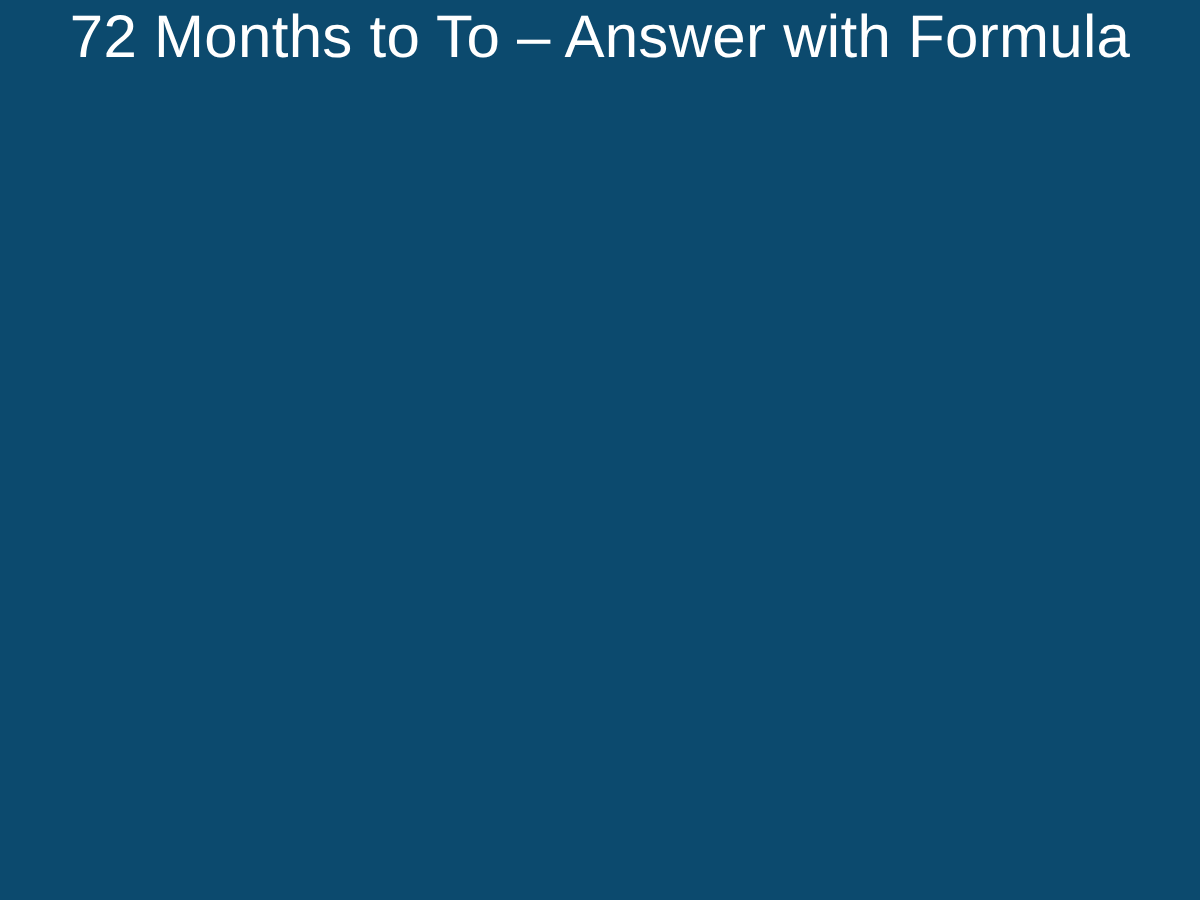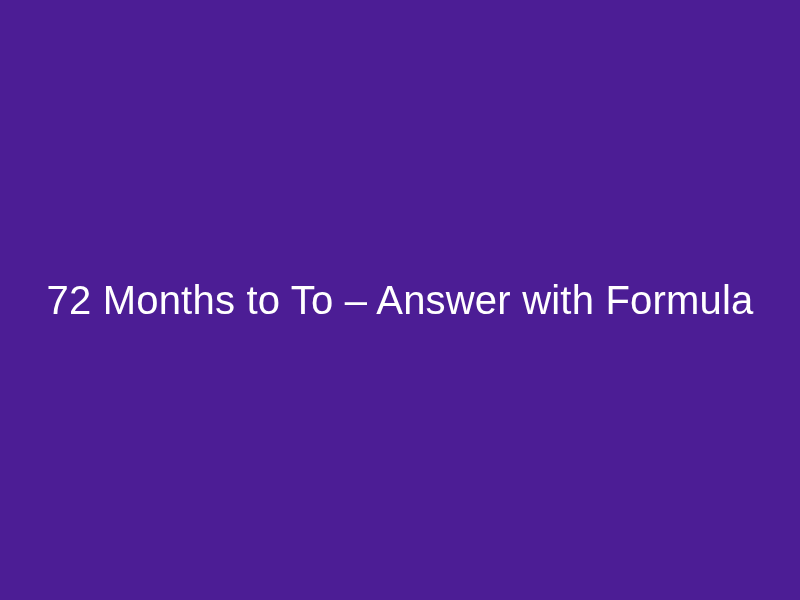--- a/index.html
+++ b/index.html
@@ -15,23 +15,22 @@
     font-family: "Liberation Sans", sans-serif;
     background: #11bf4b;
   }
 
   
   .hero {
     position: relative;
     box-sizing: border-box;
     width: 800px;
     height: 600px;
-    background-color: #4c1d95;
+    background-color: #0c4a6e;
     display: flex;
-    align-items: center;
     justify-content: center;
   }
 
   
   .hero-title {
     margin: 0;
     padding: 0 24px;
     width: 100%;
     box-sizing: border-box;
     text-align: center;

